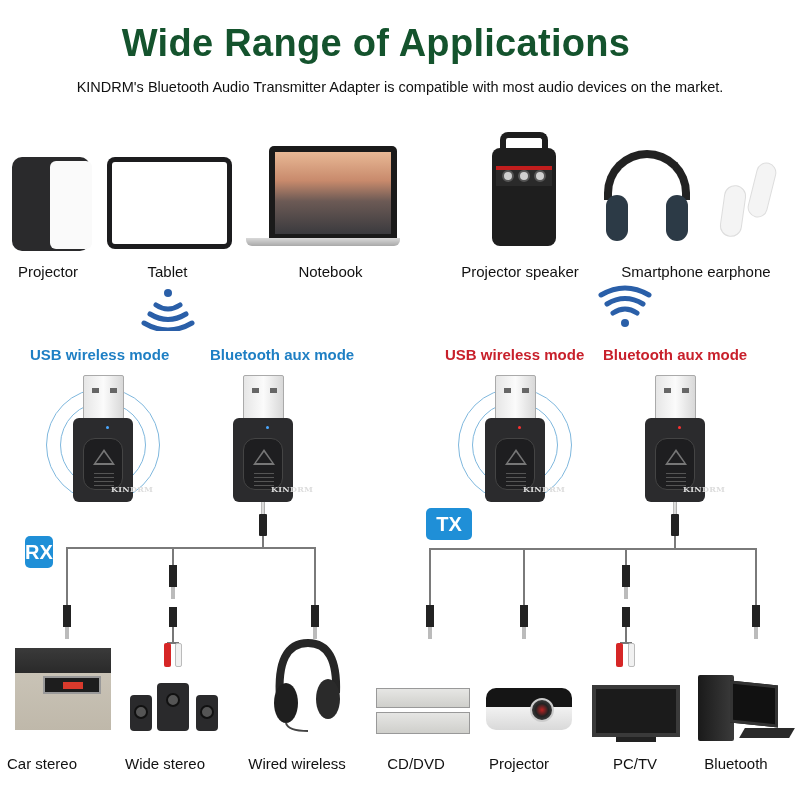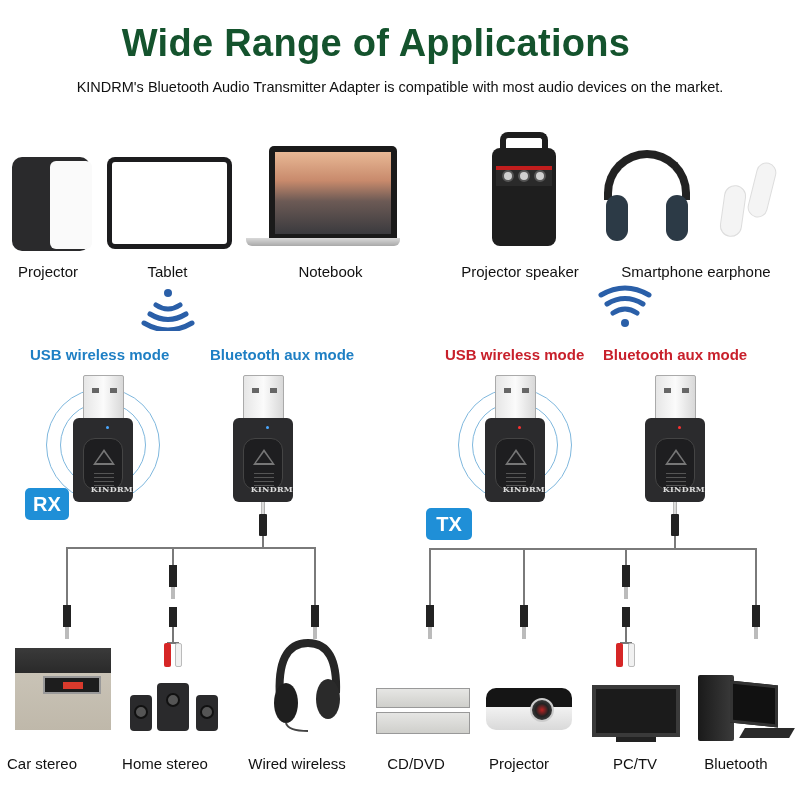--- a/index.html
+++ b/index.html
@@ -35,21 +35,21 @@
 
   
   .usb-plug { background: linear-gradient(90deg,#e6e6e6,#fbfbfb,#d8d8d8); border:1px solid #aaa; border-radius:2px 2px 0 0; }
   .usb-plug .hole { position:absolute; top:12px; width:7px; height:5px; background:#666; }
   .adapter { background:#2b2b2d; border-radius:6px; }
   .adapter .btn { position:absolute; left:14px; top:20px; width:40px; height:52px; background:#1e1e20; border-radius:12px; border:1px solid #444; }
   .adapter .tri { position:absolute; left:9px; top:10px; width:0; height:0; border-left:11px solid transparent; border-right:11px solid transparent; border-bottom:16px solid #777; }
   .adapter .tri::after { content:""; position:absolute; left:-8px; top:3px; border-left:8px solid transparent; border-right:8px solid transparent; border-bottom:11px solid #1e1e20; }
   .adapter .lines { position:absolute; left:10px; top:34px; width:20px; height:14px;
      background: repeating-linear-gradient(180deg,#555 0 1px, transparent 1px 4px); }
-  .adapter .brand { position:absolute; left:0; right:0; bottom:8px; text-align:right; color:#ddd; font-family:"DejaVu Serif", serif; font-size:8px; font-weight:bold; letter-spacing:0.3px; }
+  .adapter .brand { position:absolute; left:0; right:0; bottom:8px; text-align:left; color:#ddd; font-family:"DejaVu Serif", serif; font-size:8px; font-weight:bold; letter-spacing:0.3px;padding-left:38px; }
   .adapter .led { position:absolute; left:33px; top:8px; width:3px; height:3px; border-radius:50%; }
   .ring { border:1.5px solid #7fb8de; border-radius:50%; }
 
   .jack { background:#222; border-radius:1px; }
   .jack-tip { background: linear-gradient(90deg,#aaa,#eee,#999); }
   .cable { background:#7a7a7a; }
 
   .badge { background:#1f8fd7; border-radius:5px; color:#fff; font-weight:bold; font-size:20px; text-align:center; }
 
   
@@ -148,21 +148,21 @@
   <div class="btn" style="left:10px;">
       <div class="tri"></div>
       <div class="lines"></div>
     </div>
   <div class="brand">KINDRM</div>
 </div>
 <div class="abs jack-tip" style="left:261px;top:502px;width:4px;height:12px;"></div>
 <div class="abs jack" style="left:259px;top:514px;width:8px;height:22px;"></div>
 <div class="abs cable" style="left:262px;top:536px;width:2px;height:12px;"></div>
 
-<div class="abs badge" style="left:25px;top:488px;width:44px;height:32px;line-height:32px;">RX</div>
+<div class="abs badge" style="left:25px;top:536px;width:28px;height:32px;line-height:32px;">RX</div>
 
 <div class="abs ring" style="left:458px;top:388px;width:114px;height:114px;"></div>
 <div class="abs ring" style="left:472px;top:402px;width:86px;height:86px;"></div>
 <div class="abs ring" style="left:494px;top:424px;width:40px;height:40px;"></div>
 <div class="abs usb-plug" style="left:495px;top:375px;width:41px;height:45px;">
     <div class="hole" style="left:8px;"></div>
     <div class="hole" style="left:26px;"></div>
   </div>
 <div class="abs adapter" style="left:485px;top:418px;width:60px;height:84px;">
   <div class="led" style="background:#ff3030;"></div>
@@ -251,21 +251,21 @@
     <i></i>
   </div>
 <svg class="abs" style="left:268px;top:637px;" width="76" height="96" viewBox="0 0 76 96">
   <path d="M12 62 Q8 6 40 6 Q70 6 68 56" stroke="#262626" stroke-width="8" fill="none"></path>
   <ellipse cx="18" cy="66" rx="12" ry="20" fill="#1f1f1f"></ellipse>
   <ellipse cx="60" cy="62" rx="12" ry="20" fill="#2a2a2a"></ellipse>
   <path d="M18 86 Q20 94 40 94" stroke="#444" stroke-width="2" fill="none"></path>
 </svg>
 
 <div class="abs label" style="left:0;width:84px;top:755px;text-align:center;">Car stereo</div>
-<div class="abs label" style="left:118px;width:94px;top:755px;">Home stereo</div>
+<div class="abs label" style="left:118px;width:94px;top:755px;">Wide stereo</div>
 <div class="abs label" style="left:245px;width:104px;top:755px;">Wired wireless</div>
 
 <div class="abs cdplayer" style="left:376px;top:688px;width:94px;height:20px;"></div>
 <div class="abs cdplayer" style="left:376px;top:712px;width:94px;height:22px;"></div>
 <div class="abs projector" style="left:486px;top:688px;width:86px;height:42px;">
     <div class="lens"></div>
   </div>
 <div class="abs tv" style="left:592px;top:685px;width:88px;height:52px;"></div>
 <div class="abs tv-stand" style="left:616px;top:737px;width:40px;height:5px;"></div>
 <div class="abs tower" style="left:698px;top:675px;width:36px;height:66px;"></div>

